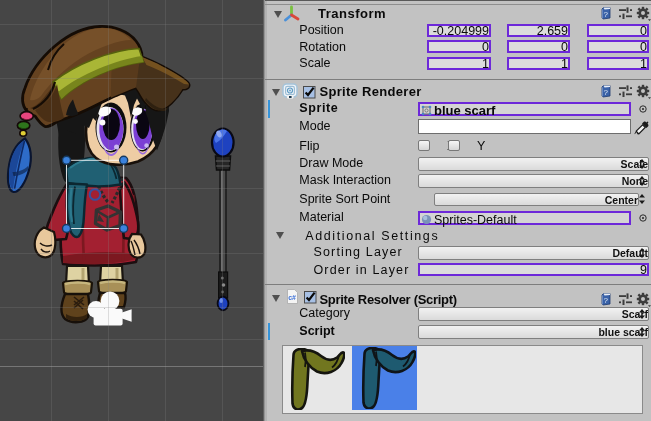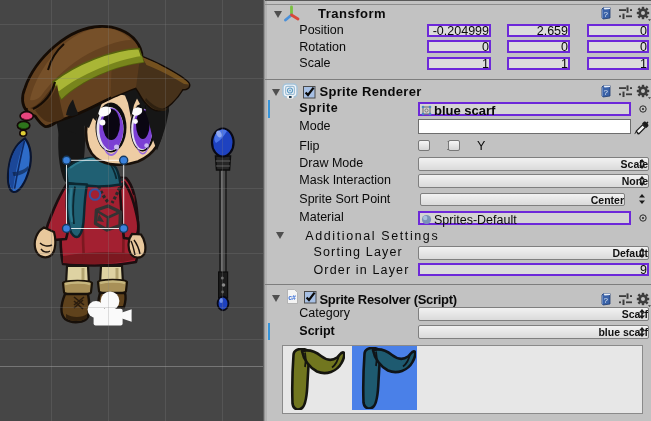--- a/index.html
+++ b/index.html
@@ -303,21 +303,21 @@
     <div style="position:absolute;left:183.4px;top:139.5px;width:11.6px;height:11.6px;background:linear-gradient(#f6f6f6,#d6d6d6);border:1px solid #787878;border-radius:2px;box-sizing:border-box;"></div>
     <div class="lab" style="left:196px;top:139.5px;">Y</div>
 
     <div class="lab" style="left:18.3px;top:157px;">Draw Mode</div>
     <div class="pop" style="left:153px;top:157px;width:231px;height:13.5px;line-height:12px;">Scale</div>
 
     <div class="lab" style="left:18.3px;top:174px;">Mask Interaction</div>
     <div class="pop" style="left:153px;top:174px;width:231px;height:13.5px;line-height:12px;">None</div>
 
     <div class="lab" style="left:18.3px;top:192.5px;">Sprite Sort Point</div>
-    <div class="pop" style="left:155px;top:192.5px;width:205px;height:13.5px;line-height:12px;">Center</div>
+    <div class="pop" style="left:169px;top:192.5px;width:205px;height:13.5px;line-height:12px;">Center</div>
 
     <div class="lab" style="left:18.3px;top:211px;">Material</div>
     <div class="fld" style="left:153px;top:211px;width:213px;height:14px;line-height:13px;background:#d4d4d4;">
       <svg style="position:absolute;left:1px;top:1px;" width="11" height="11" viewBox="0 0 11 11">
         <circle cx="5.5" cy="5.5" r="4.6" fill="#7a93b8"></circle>
         <circle cx="4.2" cy="4" r="2.2" fill="#a8c0dc"></circle>
       </svg>
       <span style="position:absolute;left:14px;top:0.5px;">Sprites-Default</span>
     </div>
 

